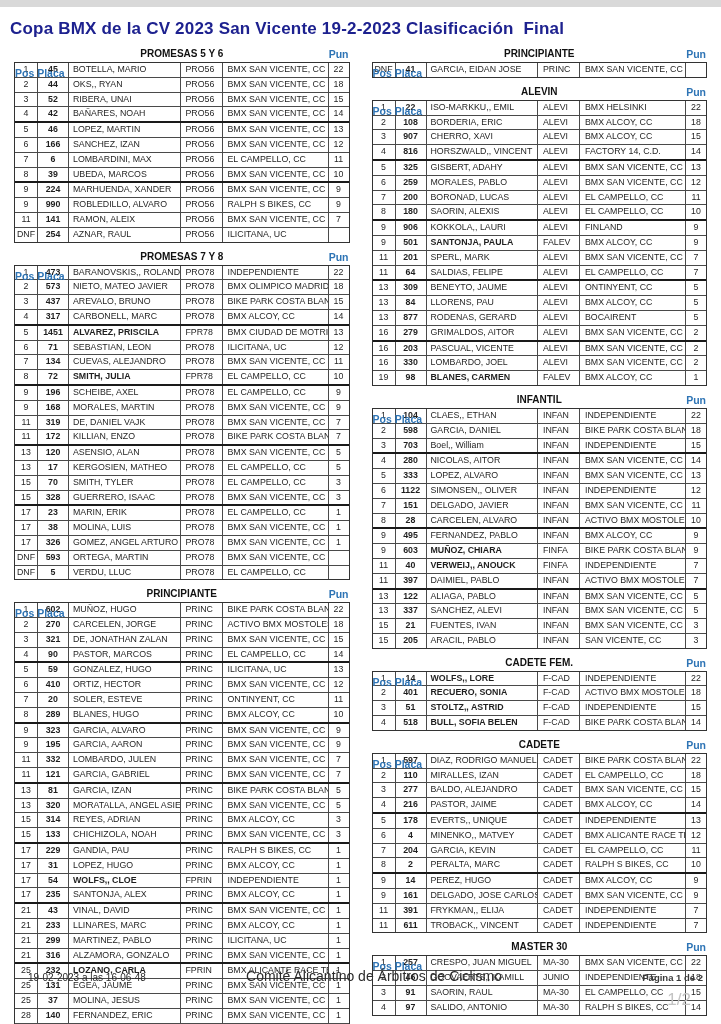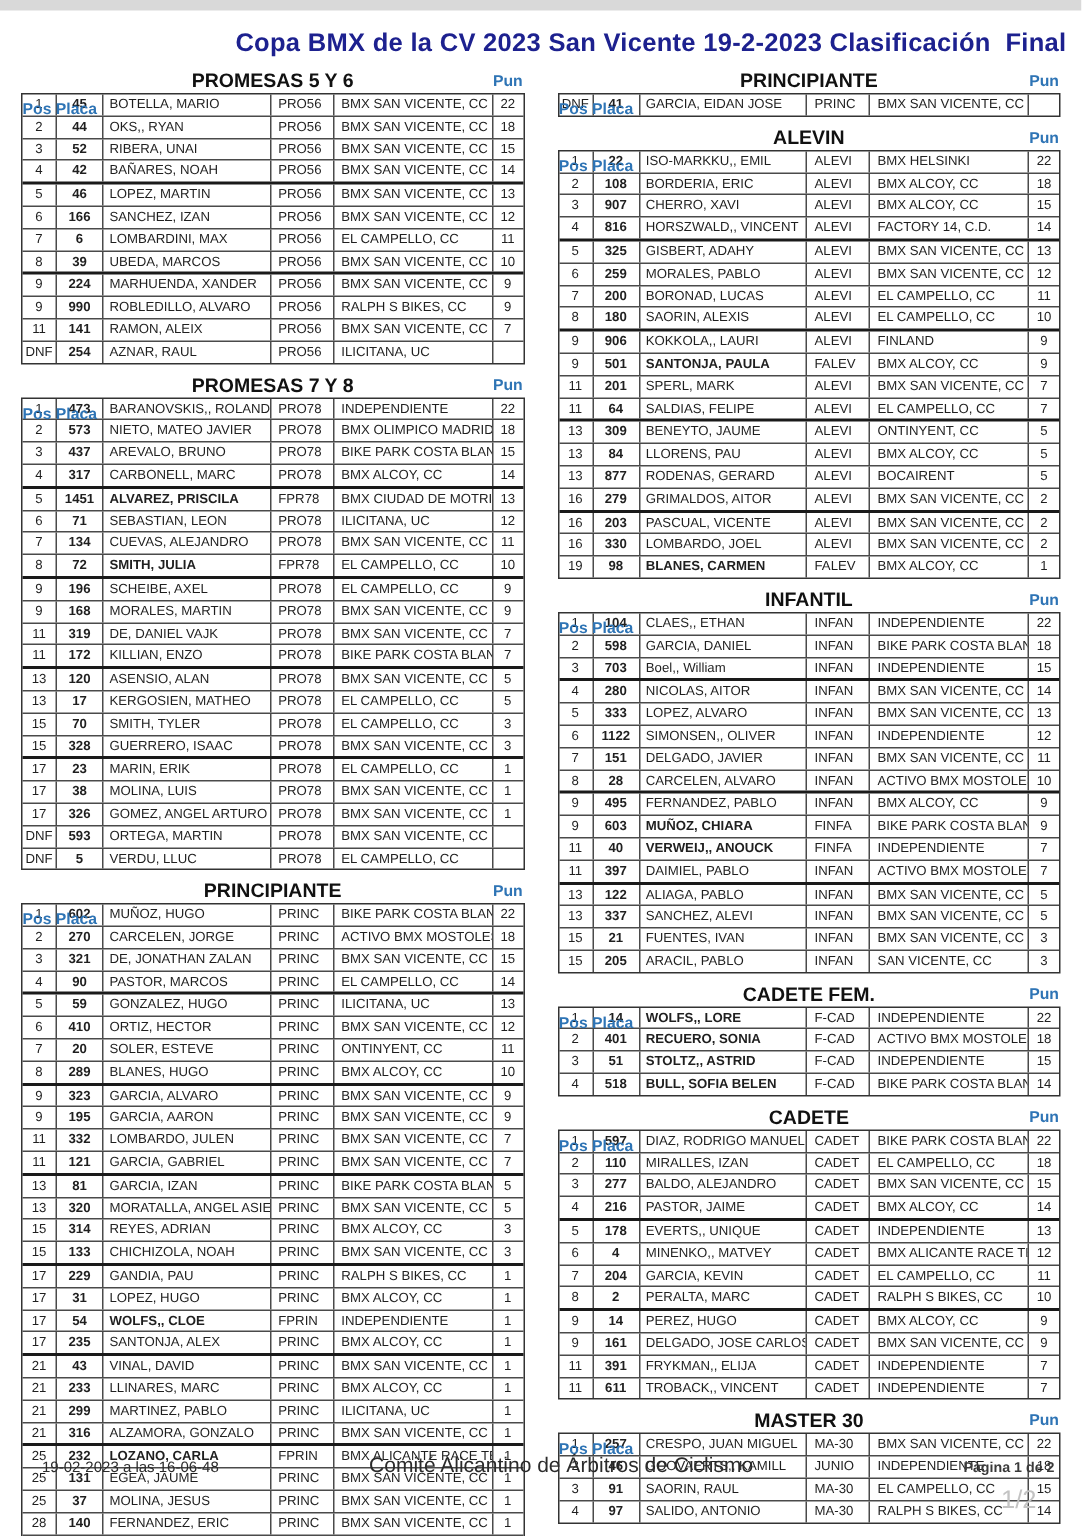--- a/index.html
+++ b/index.html
@@ -1,26 +1,26 @@
 <!DOCTYPE html>
 <html><head>
 <meta charset="utf-8">
 <style>
   html,body{margin:0;padding:0;}
   body{width:721px;height:1024px;background:#ffffff;font-family:"Liberation Sans",sans-serif;position:relative;overflow:hidden;}
   .top-strip{height:7px;background:#d9d9d9;width:100%;}
-  .page-title{color:#1d218f;font-weight:bold;font-size:17px;text-align:right;margin:12px 10px 7px 10px;letter-spacing:.2px;white-space:pre;}
+  .page-title{color:#1d218f;font-weight:bold;font-size:17px;text-align:left;margin:12px 10px 7px 10px;letter-spacing:.2px;white-space:pre;}
   .cols{display:flex;gap:22px;padding:0 14px;align-items:flex-start;}
   .col{flex:1;min-width:0;}
   .cat-table{margin-bottom:6px;}
   .thead{position:relative;height:16px;}
   .h-side{position:absolute;top:2px;color:#2e74b5;font-weight:bold;font-size:10.5px;}
   .h-left{left:1px;margin-top:19px;}
   .h-right{right:1px;}
-  .h-title{text-align:center;font-weight:bold;font-size:13px;color:#111;line-height:16px;}
+  .h-title{text-align:center;font-weight:bold;font-size:10px;color:#111;line-height:16px;}
   .tbody{border:1.5px solid #333;}
   .row{display:grid;grid-template-columns:22px 31px 1fr 42px 106px 21px;height:13.8px;border-top:1px solid #4a4a4a;}
   .row:first-child{border-top:none;}
   .row.sep{border-top:2.2px solid #1a1a1a;}
   .cell{font-size:8.8px;line-height:13.5px;color:#1f1f1f;white-space:nowrap;overflow:hidden;border-left:1px solid #4a4a4a;}
   .cell:first-child{border-left:none;}
   .c-pos{text-align:center;}
   .c-placa{text-align:center;font-weight:bold;}
   .c-name{padding-left:4px;}
   .c-cat{padding-left:5px;}

